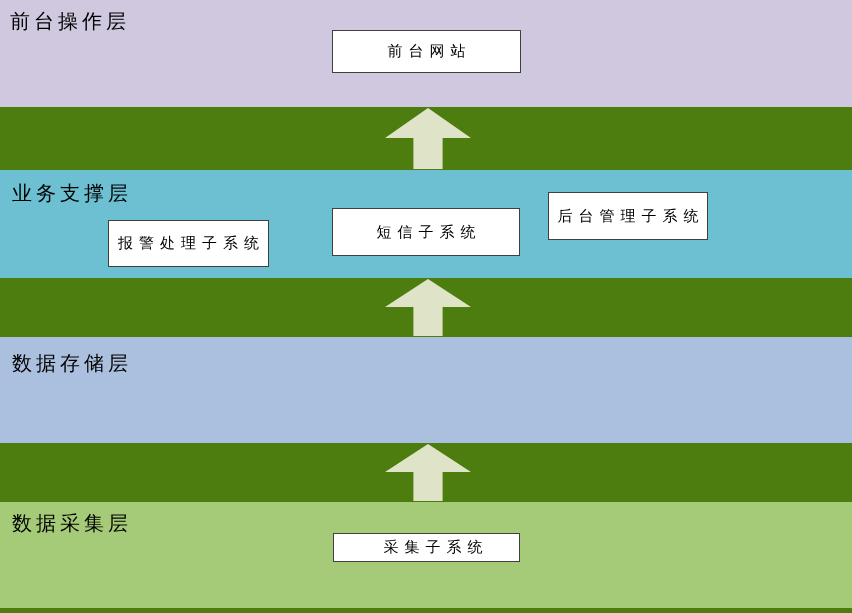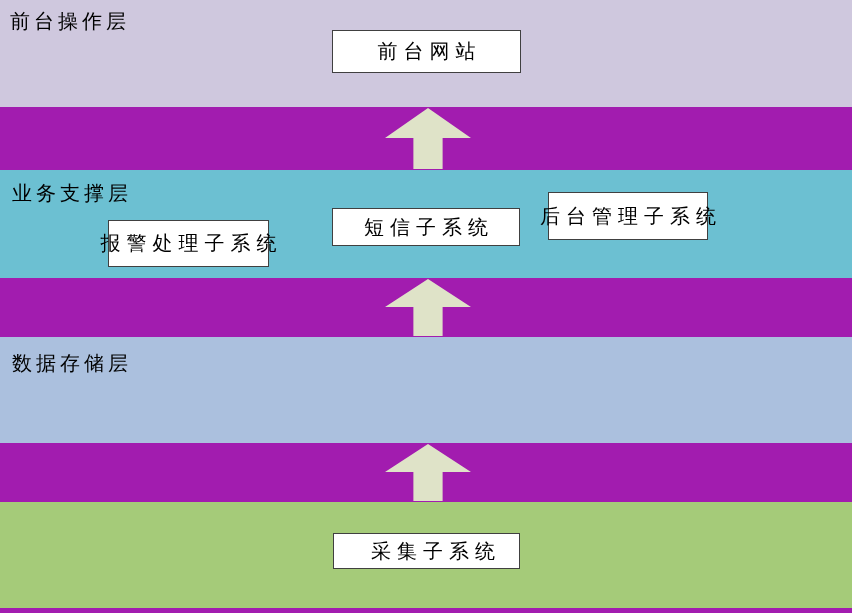--- a/index.html
+++ b/index.html
@@ -5,21 +5,21 @@
   html, body {
     margin: 0;
     padding: 0;
     background: #ffffff;
     font-family: "Liberation Serif", "DejaVu Serif", serif;
   }
   #canvas {
     position: relative;
     width: 852px;
     height: 613px;
-    background: #a21caf;
+    background: #4d7c0f;
     overflow: hidden;
     color: #000;
   }
   .band {
     position: absolute;
     left: 0;
     width: 852px;
   }
   .band-frontend   { top: 0;     height: 107px; background: var(--layer-frontend,  #cfc8de); }
   .band-business   { top: 170px; height: 108px; background: var(--layer-business,  #6cc0d2); }
@@ -36,65 +36,66 @@
   .node {
     position: absolute;
     background: var(--box-bg, #ffffff);
     border: 1px solid var(--box-border, #404040);
     display: flex;
     align-items: center;
     justify-content: center;
     box-sizing: border-box;
   }
   .node-label {
-    font-size: 20px;
+    font-size: 15px;
     letter-spacing: 6px;
     margin-right: -6px;
     color: var(--text, #000);
     white-space: nowrap;
     text-align: right;
   }
   .up-arrow {
     position: absolute;
     left: 385px;
     width: 86px;
     background: var(--arrow, #dfe3c8);
     clip-path: polygon(50% 0%, 100% 49%, 67% 49%, 67% 100%, 33% 100%, 33% 49%, 0% 49%);
   }
   .arrow-1 { top: 108px; height: 61px; }
   .arrow-2 { top: 279px; height: 57px; }
   .arrow-3 { top: 444px; height: 57px; }
 
   
   .node-frontend-website { left: 332px; top: 30px;  width: 189px; height: 43px; }
   .node-alarm            { left: 108px; top: 220px; width: 161px; height: 47px; }
-  .node-sms              { left: 332px; top: 208px; width: 188px; height: 38px; }
+  .node-sms              { left: 332px; top: 208px; width: 188px; height: 48px; }
   .node-admin            { left: 548px; top: 192px; width: 160px; height: 48px; }
   .node-database         { left: 332px; top: 353px; width: 187px; height: 45px; }
-  .node-collector        { left: 333px; top: 533px; width: 187px; height: 36px; padding-left: 13px; }
+  .node-collector        { left: 333px; top: 533px; width: 187px; height: 29px; padding-left: 13px; }
 
   
   .label-frontend   { left: 10px; top: 8px;   }
   .label-business   { left: 12px; top: 180px; font-family: Liberation Mono, monospace; }
   .label-storage    { left: 12px; top: 350px; }
   .label-collection { left: 12px; top: 510px; }
 </style>
 </head>
 <body>
 
 <div id="canvas">
 
   <div class="band band-frontend"></div>
   <div class="band band-business"></div>
   <div class="band band-storage"></div>
   <div class="band band-collection"></div>
 
   <div class="band-label label-frontend">前台操作层</div>
   <div class="band-label label-business">业务支撑层</div>
   <div class="band-label label-storage">数据存储层</div>
+  <div class="band-label label-collection">数据采集层</div>
 
   <div class="up-arrow arrow-1"></div>
   <div class="up-arrow arrow-2"></div>
   <div class="up-arrow arrow-3"></div>
 
   <div class="node node-frontend-website">
     <span class="node-label">前台网站</span>
   </div>
 
   <div class="node node-alarm">

